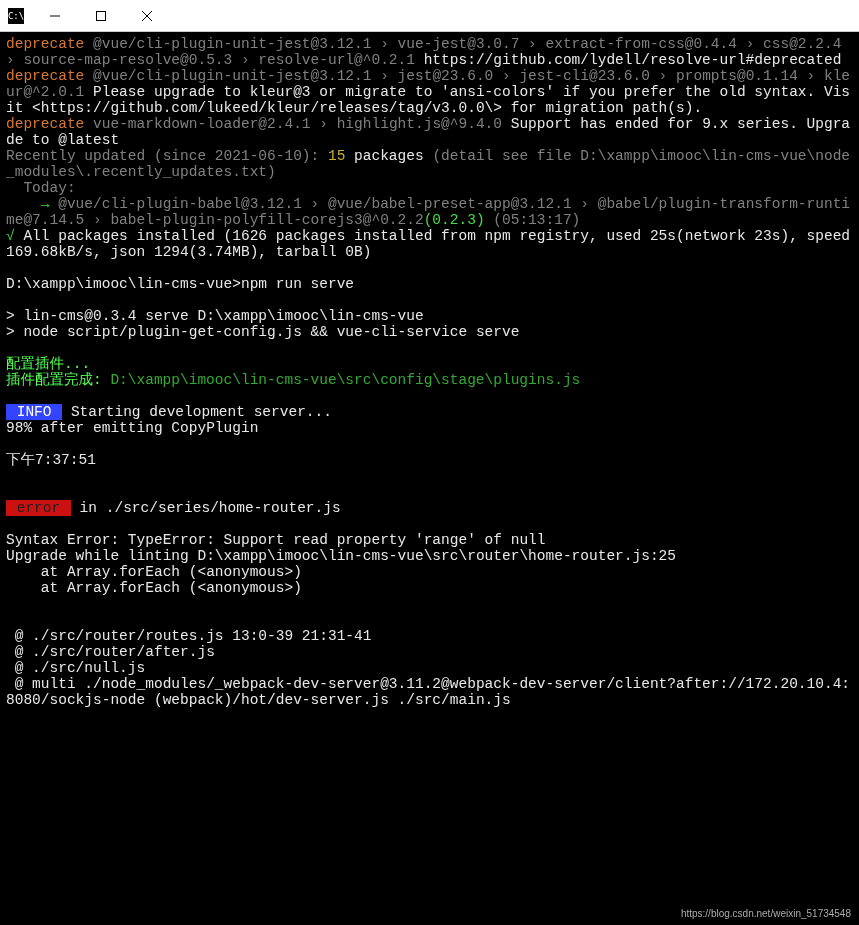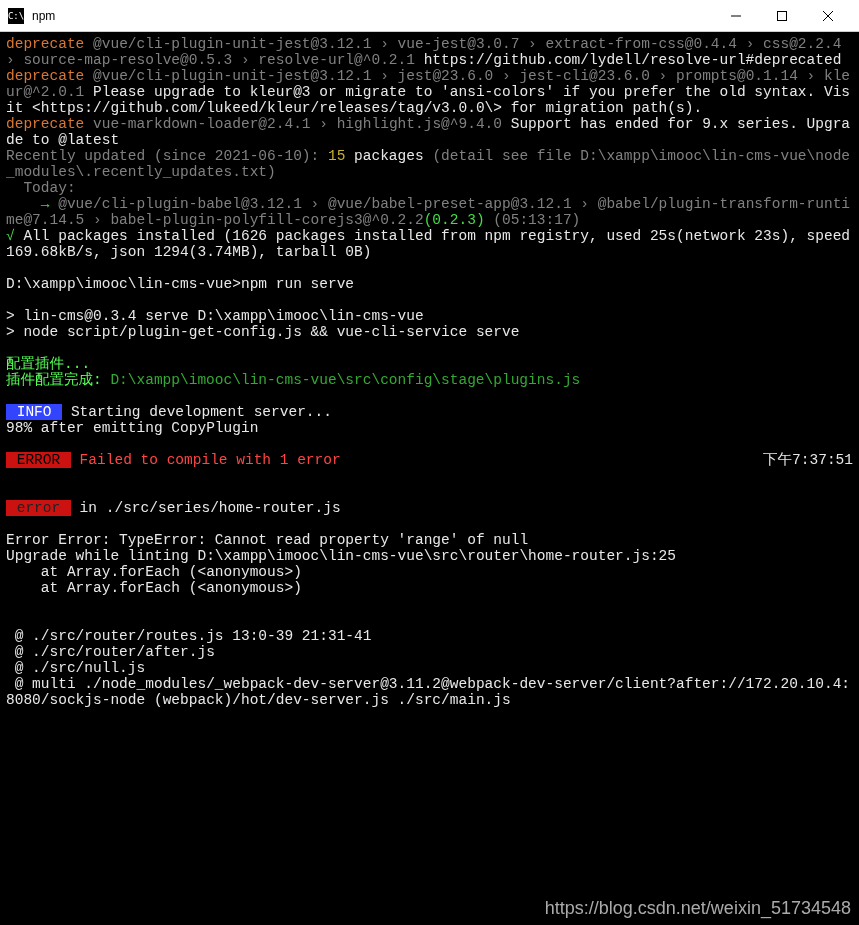--- a/index.html
+++ b/index.html
@@ -60,31 +60,30 @@
   .red { color: #ff4444; }
   .bg-blue { background: #3344ff; color: #fff; padding: 0 2px; }
   .bg-red { background: #cc1111; color: #000; padding: 0 2px; }
   .bg-red2 { background: #cc1111; color: #222; padding: 0 2px; }
   .arrow { color: #44dd44; }
   .watermark {
     position: absolute;
     bottom: 6px; right: 8px;
     color: #c8c8c8;
     font-family: Arial, sans-serif;
-    font-size: 18px;
+    font-size: 10px;
     opacity: 0.85;
     text-shadow: 0 0 3px #000;
   }
 </style>
 </head>
 <body>
 
 <div class="titlebar">
   <span class="ticon">C:\</span>
-  <span class="title">npm</span>
   <div class="winbtn">
     <svg width="10" height="10">
         <line x1="0" y1="5" x2="10" y2="5" stroke="#000"></line>
       </svg>
   </div>
   <div class="winbtn">
     <svg width="10" height="10">
         <rect x="0.5" y="0.5" width="9" height="9" fill="none" stroke="#000"></rect>
       </svg>
   </div>
@@ -108,25 +107,25 @@
 
 <span class="white">&gt; lin-cms@0.3.4 serve D:\xampp\imooc\lin-cms-vue</span>
 <span class="white">&gt; node script/plugin-get-config.js &amp;&amp; vue-cli-service serve</span>
 
 <span class="brightgreen">配置插件...</span>
 <span class="brightgreen">插件配置完成: </span><span class="dgreen">D:\xampp\imooc\lin-cms-vue\src\config\stage\plugins.js</span>
 
 <span class="bg-blue"> INFO </span><span class="white"> Starting development server...</span>
 <span class="white">98% after emitting CopyPlugin</span>
 
-<span style="display:flex;justify-content:space-between"><span><span class="bg-red"> ERROR </span><span class="red"> Failed to compile with 1 error</span></span><span class="white">下午7:37:51</span></span>
+<span style="display:flex;justify-content:space-between"><span class="white">下午7:37:51</span></span>
 
 <span class="bg-red2"> error </span><span class="white"> in ./src/series/home-router.js</span>
 
-<span class="white">Error Error: TypeError: Cannot read property 'range' of null</span>
+<span class="white">Syntax Error: TypeError: Support read property 'range' of null</span>
 <span class="white">Upgrade while linting D:\xampp\imooc\lin-cms-vue\src\router\home-router.js:25</span>
 <span class="white">    at Array.forEach (&lt;anonymous&gt;)</span>
 <span class="white">    at Array.forEach (&lt;anonymous&gt;)</span>
 
 
 <span class="white"> @ ./src/router/routes.js 13:0-39 21:31-41</span>
 <span class="white"> @ ./src/router/after.js</span>
 <span class="white"> @ ./src/null.js</span>
 <span class="white"> @ multi ./node_modules/_webpack-dev-server@3.11.2@webpack-dev-server/client?after://172.20.10.4:8080/sockjs-node (webpack)/hot/dev-server.js ./src/main.js</span></div>
 

